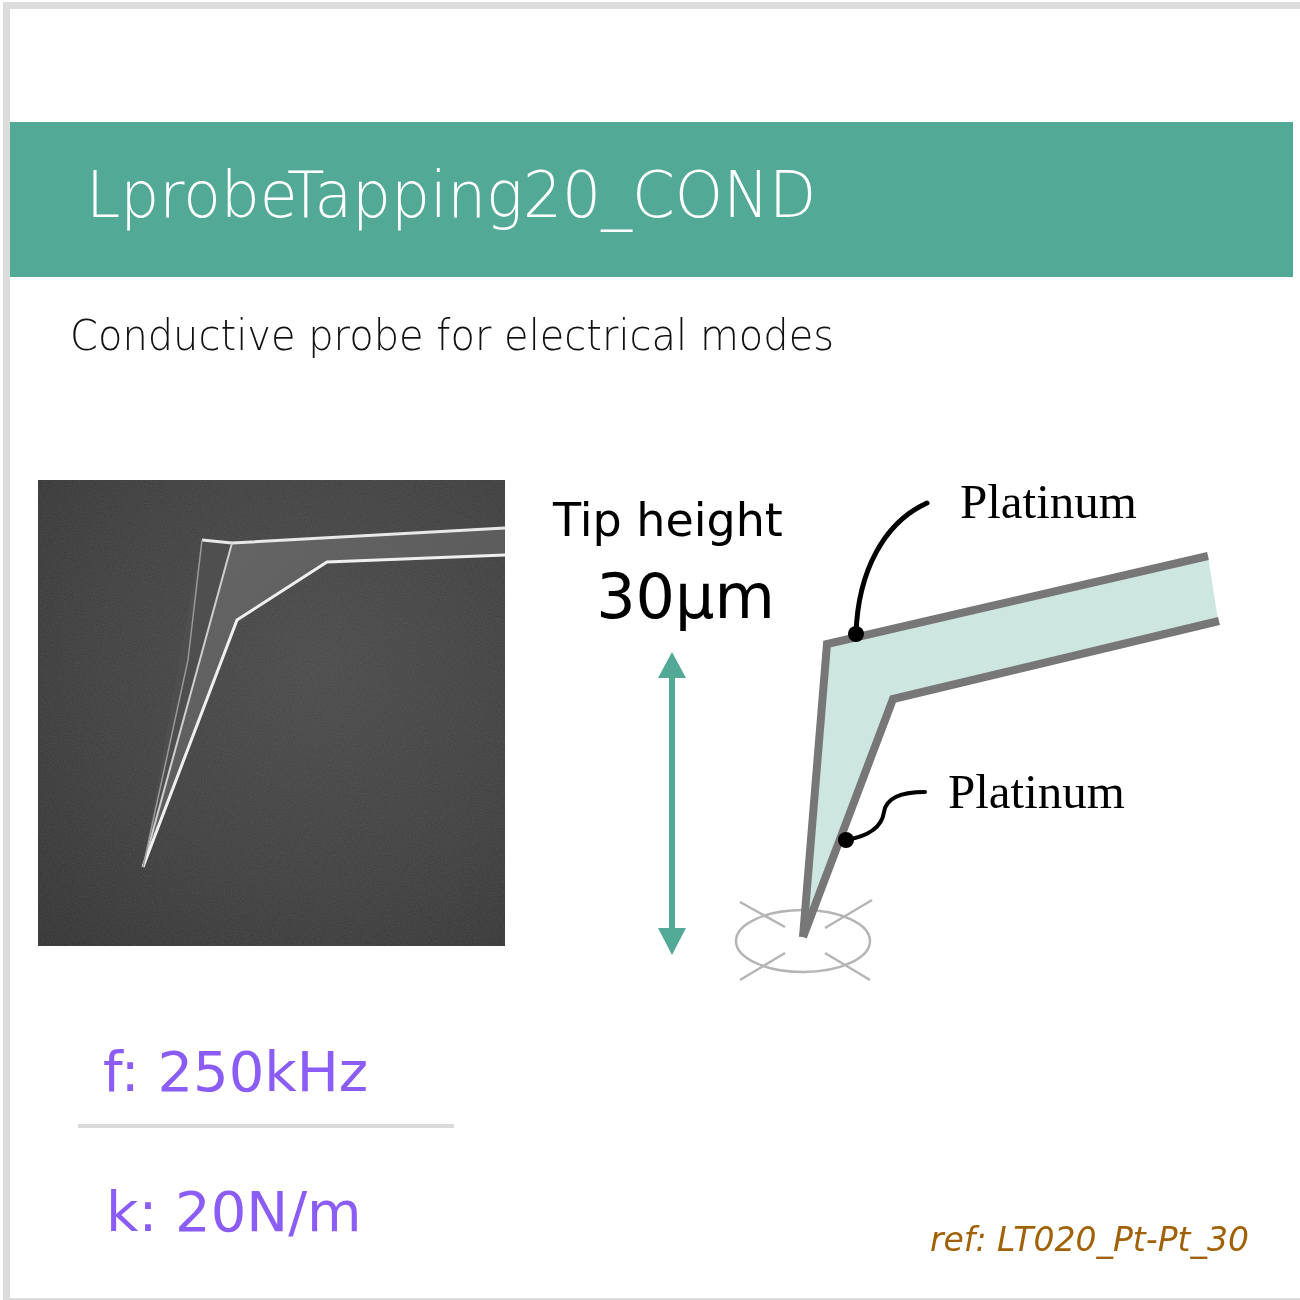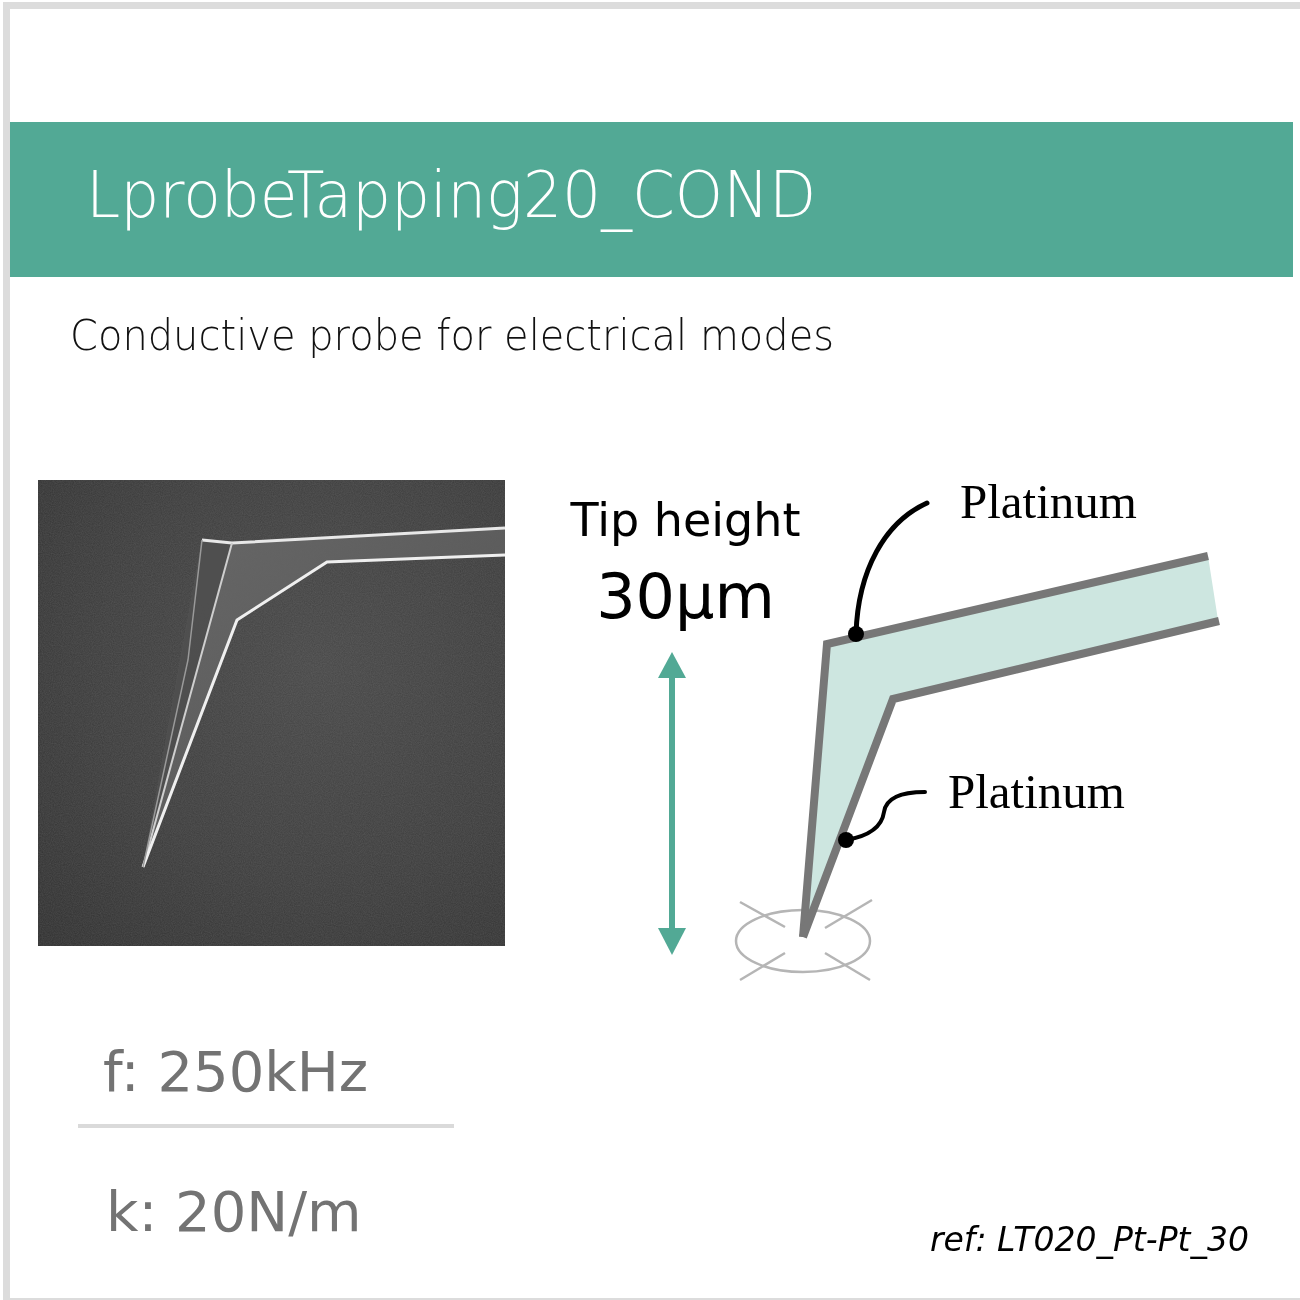--- a/index.html
+++ b/index.html
@@ -26,37 +26,37 @@
   }
   .sem {
     position: absolute; left: 38px; top: 480px; width: 467px; height: 466px;
     background: radial-gradient(ellipse at 60% 40%, #474747 0%, #3c3c3c 55%, #2f2f2f 100%);
     overflow: hidden;
   }
   .sem svg { position: absolute; left: 0; top: 0; }
   .diagram { position: absolute; left: 0; top: 0; width: 1300px; height: 1300px; }
   .spec {
     position: absolute; font-family: "DejaVu Sans", sans-serif; font-size: 56px;
-    color: #737373; white-space: nowrap; line-height: 70px;
+    color: #8b5cf6; white-space: nowrap; line-height: 70px;
   }
   .spec-f { left: 103px; top: 1037px; }
   .spec-k { left: 106px; top: 1177px; text-align: center; }
   .divider {
     position: absolute; left: 78px; top: 1124px; width: 376px; height: 4px; background: #dadada;
   }
   .ref {
     position: absolute; left: 930px; top: 1220px;
     font-family: "DejaVu Sans", sans-serif; font-style: italic; font-size: 33px;
-    color: #000000; white-space: nowrap; line-height: 40px; font-weight: 300;
+    color: #a16207; white-space: nowrap; line-height: 40px; font-weight: 300;
   }
   .lbl {
     position: absolute; font-family: Liberation Serif, serif; color: #000;
     white-space: nowrap;
   }
-  .tip-height { left: 553px; top: 490px; font-size: 48px; line-height: 60px; width: 265px; text-align: center; font-family: "DejaVu Sans", sans-serif; font-size: 46px; }
+  .tip-height { left: 553px; top: 490px; font-size: 48px; line-height: 60px; width: 265px; text-align: left; font-family: "DejaVu Sans", sans-serif; font-size: 46px; }
   .tip-value { left: 553px; top: 567px; font-size: 62px; line-height: 60px; width: 265px; text-align: center; font-family: "DejaVu Sans", sans-serif; }
   .plat1 { left: 960px; top: 472px; font-size: 49px; line-height: 60px; }
   .plat2 { left: 948px; top: 762px; font-size: 49px; line-height: 60px; }
 </style>
 </head>
 <body>
 
 <div class="frame"></div>
 
 <div class="band"></div>

